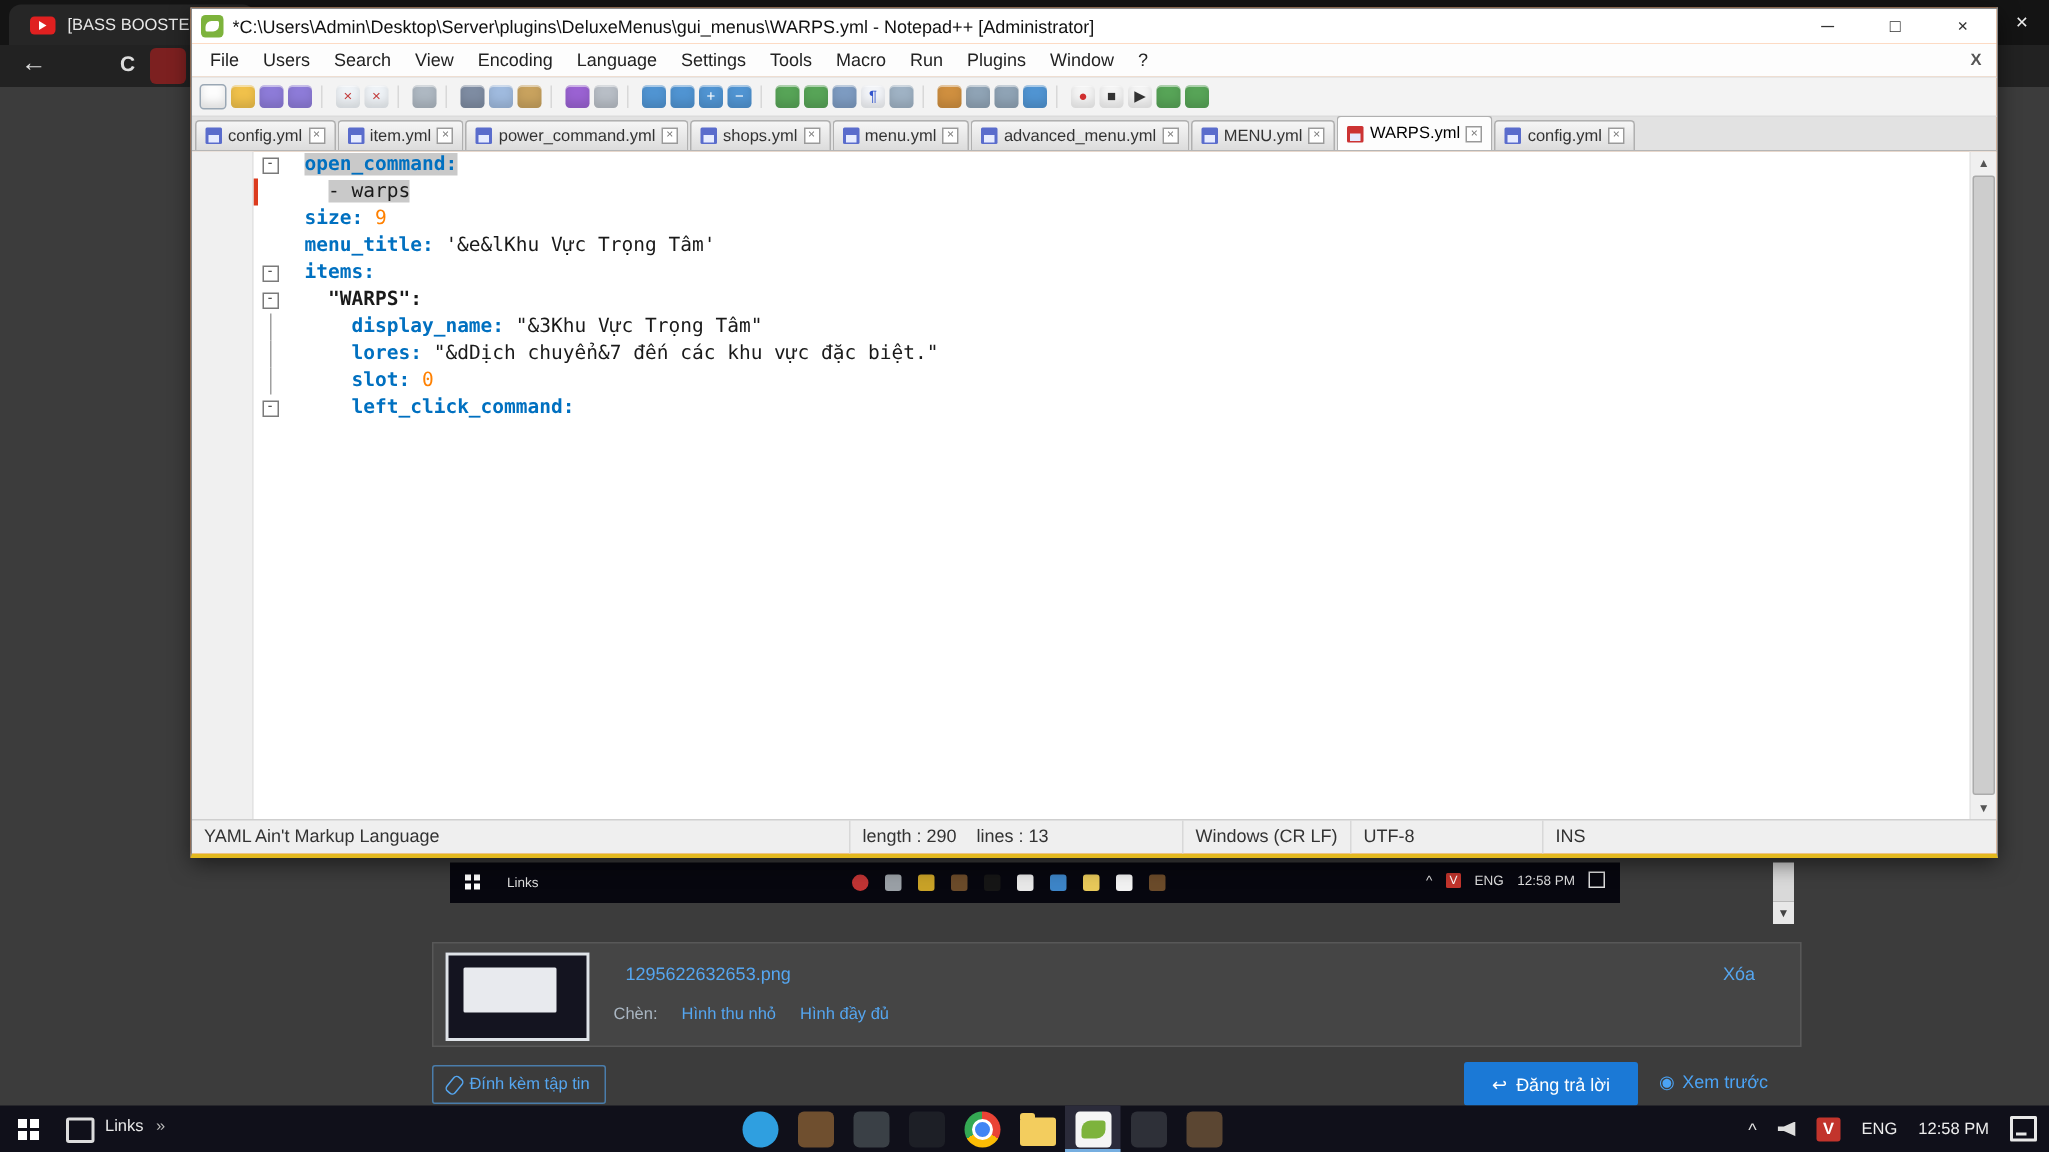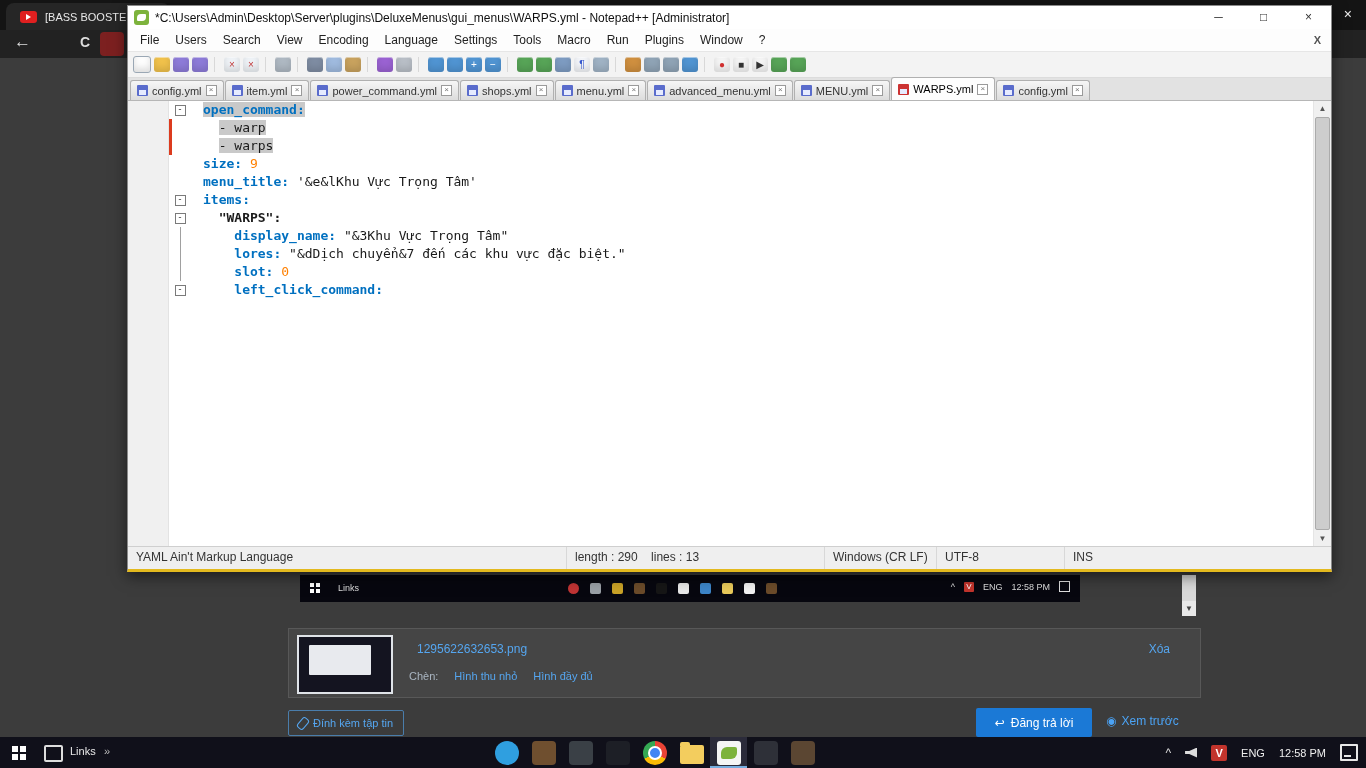--- a/index.html
+++ b/index.html
@@ -98,21 +98,21 @@
   .seg.p{color:#1a1a1a;}
   .seg.b{font-weight:bold;}
   .seg.sel{background:#c9c9c9;}
   .vsb{width:17px;background:#f0f0f0;border-left:1px solid #e5e5e5;display:flex;flex-direction:column;align-items:center;flex:0 0 auto;}
   .vsb .arr{height:15px;line-height:15px;font-size:8px;color:#555;}
   .vthumb{flex:1;width:13px;background:#cdcdcd;border:1px solid #ababab;border-radius:2px;margin:1px 0;}
 
   .npp-status{height:22px;background:#efefef;border-top:1px solid #cfcfcf;display:flex;font-size:12px;color:#333;flex:0 0 auto;}
   .stat{line-height:21px;padding-left:8px;white-space:pre;overflow:hidden;border-left:1px solid #d8d8d8;box-sizing:border-box;}
   .stat:first-child{border-left:none;}
-  .s1{width:438px;} .s2{width:222px;} .s3{width:252px;} .s4{width:112px;margin-left:36px;} .s5{width:128px;} .s6{flex:1;}
+  .s1{width:438px;} .s2{width:222px;} .s3{width:252px;} .s4{width:112px;} .s5{width:128px;} .s6{flex:1;}
 
   
   .taskbar{position:absolute;left:0;top:737px;width:1366px;height:31px;background:#10101a;}
   .tstart{position:absolute;left:12px;top:9px;width:6px;height:6px;background:#fff;
           box-shadow:8px 0 0 #fff,0 8px 0 #fff,8px 8px 0 #fff;}
   .taskview{position:absolute;left:44px;top:8px;width:15px;height:13px;border:2px solid #ddd;border-radius:2px;}
   .tk-links{position:absolute;left:70px;top:8px;color:#e8e8e8;font-size:11px;}
   .tk-chev{position:absolute;left:104px;top:8px;color:#bbb;font-size:11px;}
   .tk-apps{position:absolute;left:488px;top:0;display:flex;height:31px;}
   .tcell{width:37px;height:31px;display:flex;align-items:center;justify-content:center;}
@@ -322,26 +322,20 @@
         <div class="gut-bg"></div>
       <div class="crow">
             <span class="ln">1</span>
             <span class="chg"></span>
             <span class="fcol">
               <span class="fbox">-</span>
             </span>
             <span class="cline"><span class="seg k sel">open_command:</span></span>
           </div>
           <div class="crow">
-            <span class="ln">2</span>
-            <span class="chg on"></span>
-            <span class="fcol"></span>
-            <span class="cline"><span class="seg p">  </span><span class="seg p sel">- warp</span></span>
-          </div>
-          <div class="crow">
             <span class="ln">3</span>
             <span class="chg on"></span>
             <span class="fcol"></span>
             <span class="cline"><span class="seg p">  </span><span class="seg p sel">- warps</span></span>
           </div>
           <div class="crow">
             <span class="ln">4</span>
             <span class="chg"></span>
             <span class="fcol"></span>
             <span class="cline"><span class="seg k">size:</span><span class="seg p"> </span><span class="seg n">9</span></span>

